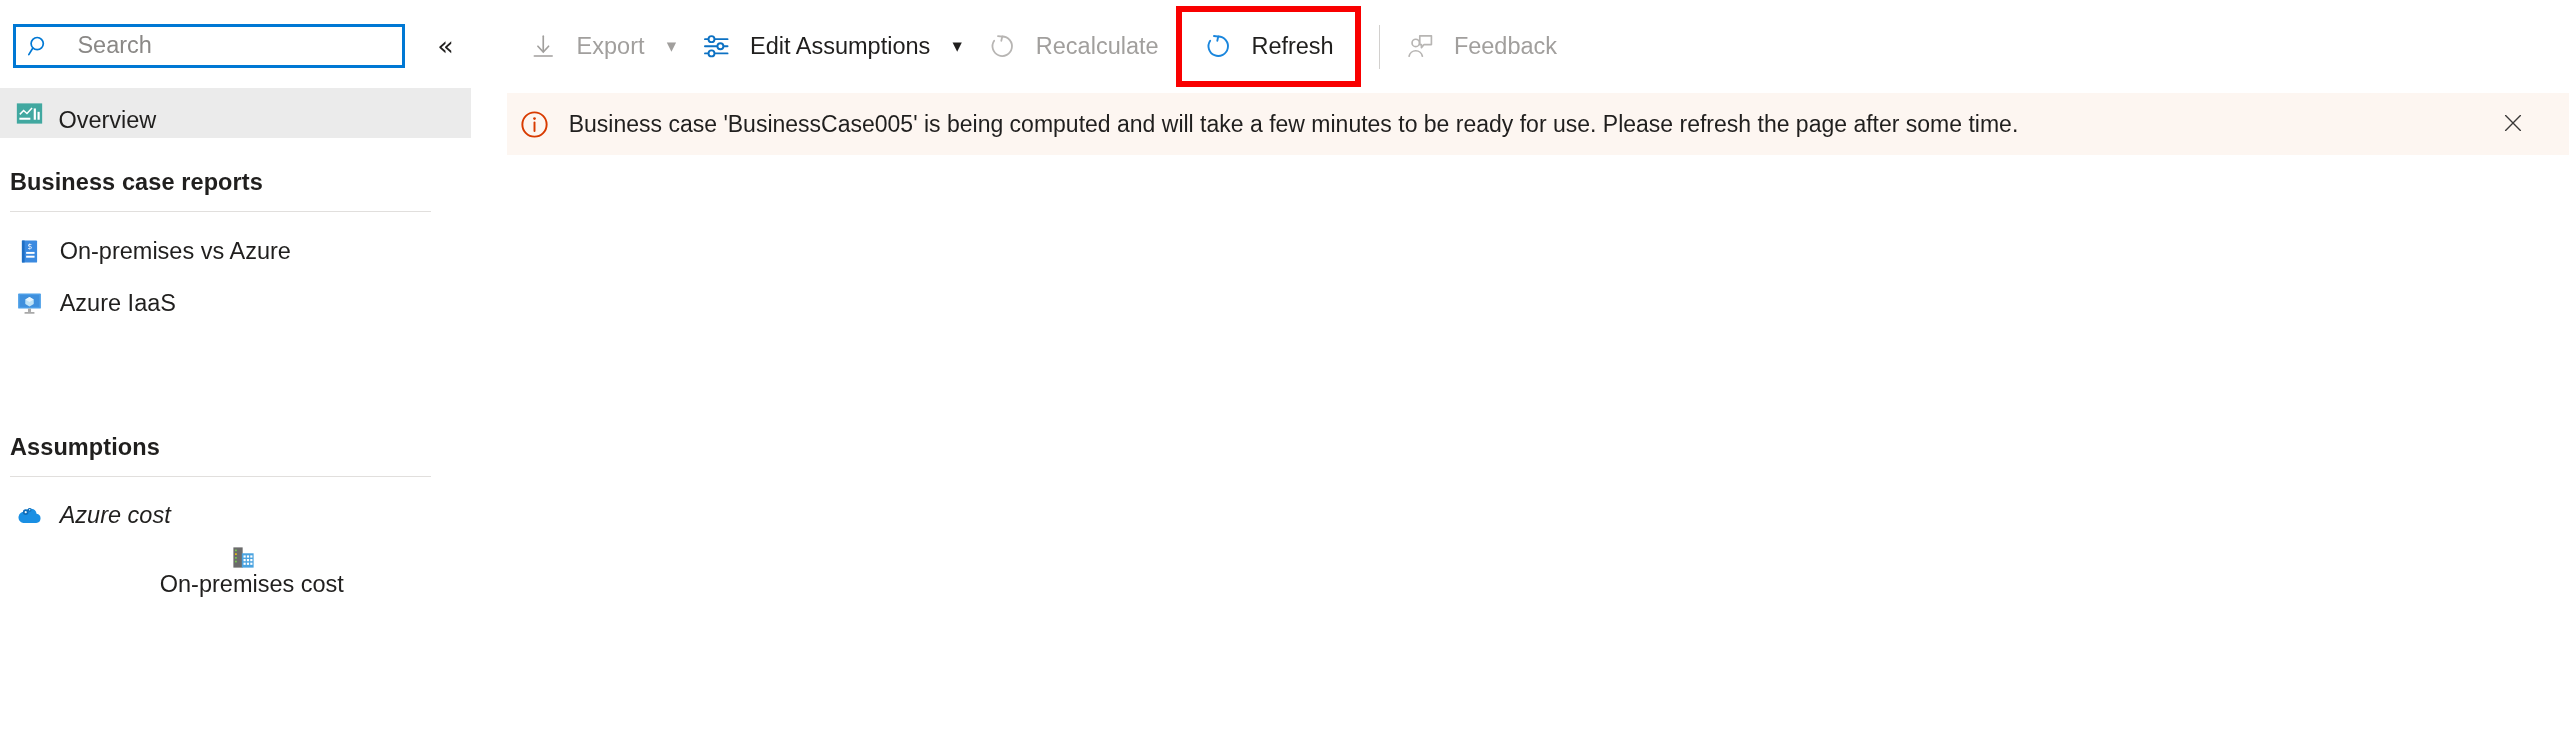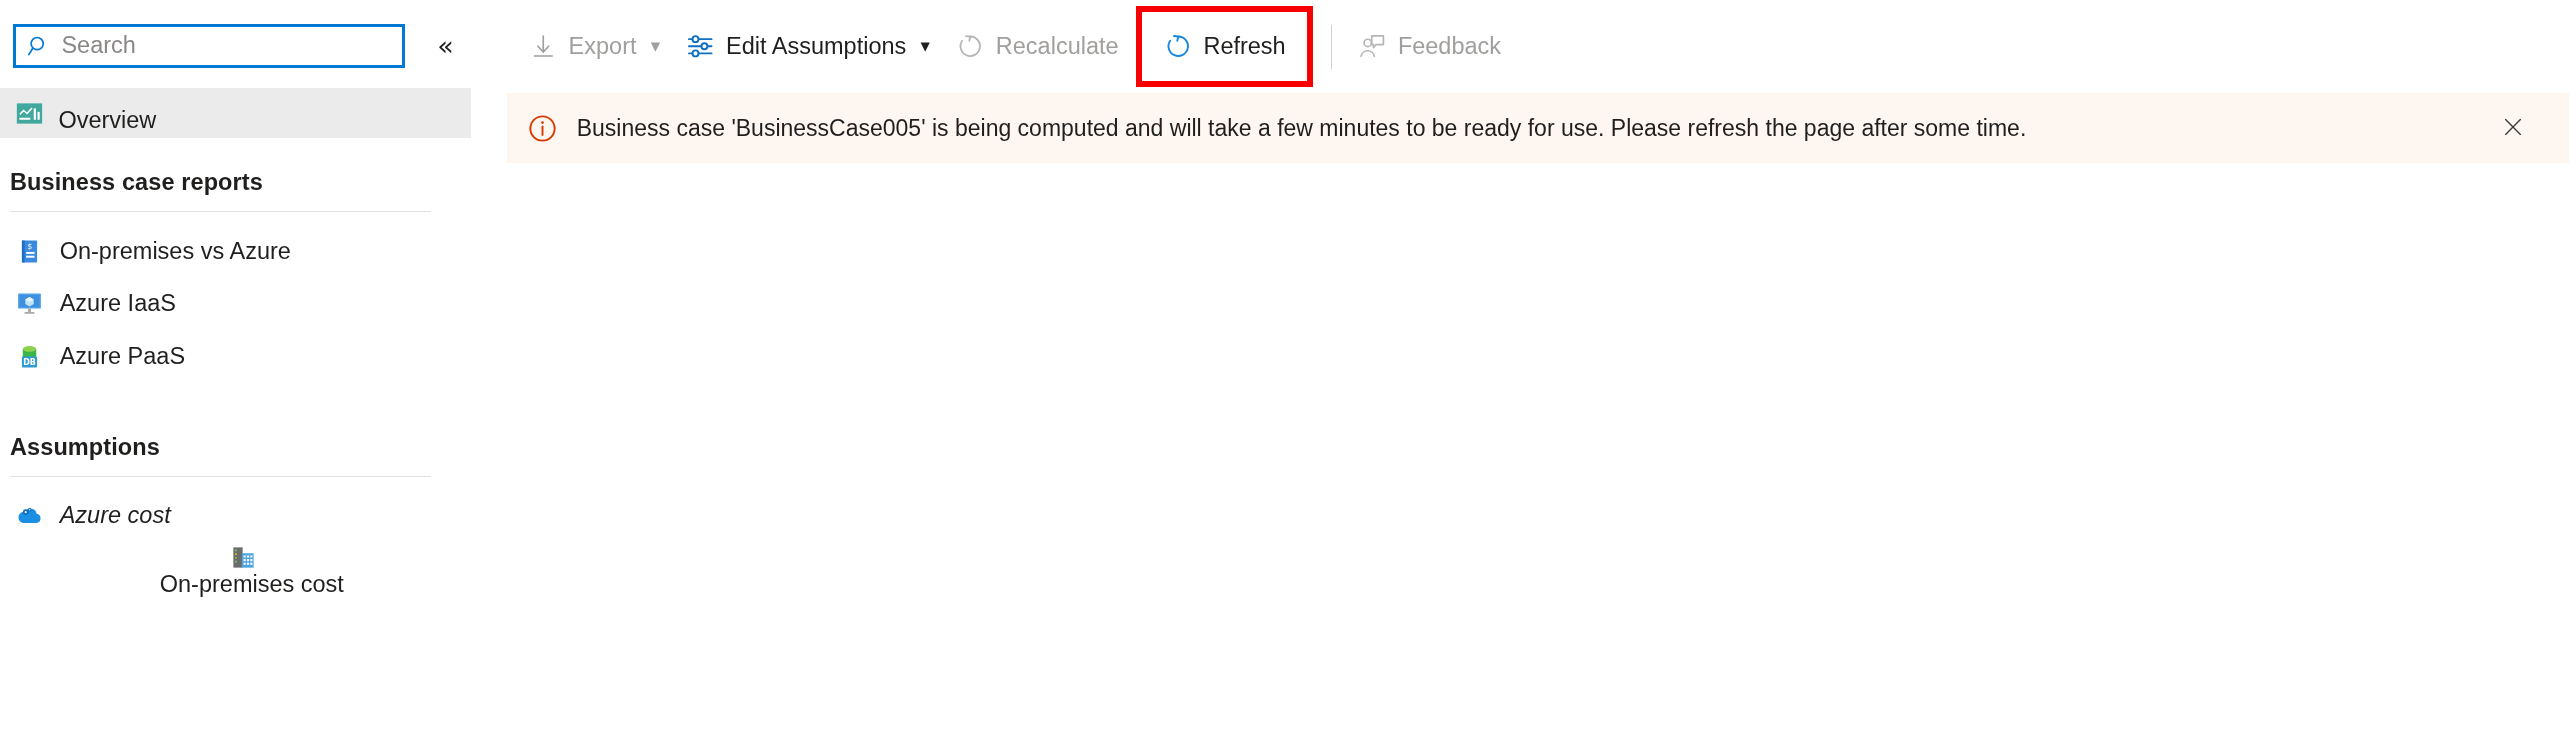--- a/index.html
+++ b/index.html
@@ -40,20 +40,21 @@
     position: relative;
     margin-left: 13px;
     width: 392px;
     height: 44px;
     border: 3.6px solid #0078d4;
     background: #ffffff;
     display: flex;
     align-items: center;
     padding-left: 11.4px;
     cursor: text;
+    gap: 16px;
   }
   .search-icon {
     width: 24px; height: 24px;
     flex: 0 0 24px;
     display: block;
   }
   .search-input {
     border: 0;
     outline: 0;
     background: transparent;
@@ -163,20 +164,21 @@
     display: flex;
     align-items: center;
     height: 57px;
     padding: 0 13px;
     background: transparent;
     border: 0;
     font-family: "Liberation Sans", sans-serif;
     font-size: 23.5px;
     white-space: nowrap;
     cursor: pointer;
+    gap: 8px;
   }
   .cmd.disabled { color: #a19f9d; cursor: default; }
   .cmd.enabled  { color: #201f1e; }
   .cmd .cmd-label { margin-left: 11.4px; }
   .cmd .caret {
     margin-left: 14.3px;
     font-size: 18.6px;
     line-height: 18.6px;
     font-family: "DejaVu Sans", sans-serif;
   }
@@ -198,25 +200,25 @@
     background: #d2d0ce;
     margin: 0 13px;
     flex: 0 0 1.4px;
   }
 
   
   .banner {
     position: absolute;
     left: 7.1px; top: 93px;
     width: 2062px;
-    height: 70px;
+    height: 62px;
     background: #fdf6f1;
     display: flex;
     align-items: center;
-    padding-left: 20px;
+    padding-left: 12px;
     padding-right: 17px;
   }
   .banner-info-icon { width: 31px; height: 31px; flex: 0 0 31px; display:block; }
   .banner-text {
     margin-left: 18.6px;
     font-size: 23px;
     color: #201f1e;
     flex: 1 1 auto;
     line-height: 28.5px;
   }
@@ -298,31 +300,20 @@
           <rect x="4.5" y="6" width="23" height="14" fill="#3f90dd"></rect>
           <polygon points="16,8.2 21,11.2 21,16.6 16,19.6 11,16.6 11,11.2" fill="#bfe3f7"></polygon>
           <polygon points="16,8.2 21,11.2 16,14.2 11,11.2" fill="#e8f5fd"></polygon>
           <rect x="14.2" y="22" width="3.6" height="4" fill="#a9a9a9"></rect>
           <rect x="10" y="26" width="12" height="2.2" rx="1" fill="#a9a9a9"></rect>
         </svg>
       </span>
       <span class="nav-label">Azure IaaS</span>
     </div>
 
-    <div class="nav-item" style="top:333px;">
-      <span class="ic">
-        <svg viewBox="0 0 32 32" width="27" height="27">
-          <path d="M8 7 h16 v18 a8 3.4 0 0 1 -16 0 z" fill="#39b54a"></path>
-          <ellipse cx="16" cy="7" rx="8" ry="3.4" fill="#8dd14f"></ellipse>
-          <rect x="7" y="16" width="18" height="13" rx="1.4" fill="#2f9bd6"></rect>
-          <text x="16" y="26" font-size="9.5" font-weight="bold" font-family="DejaVu Sans, sans-serif" fill="#ffffff" text-anchor="middle">DB</text>
-        </svg>
-      </span>
-      <span class="nav-label">Azure PaaS</span>
-    </div>
 
     <div class="section-head" style="top:434px;">Assumptions</div>
     <div class="section-rule" style="top:476px;"></div>
 
     <div class="nav-item" style="top:492px;font-style:italic;">
       <span class="ic">
         <svg viewBox="0 0 32 32" width="27" height="27">
           <path d="M8.5 25 h15.5 a5.6 5.6 0 0 0 0.4 -11.1 a7.2 7.2 0 0 0 -13.5 -2.2 a5.9 5.9 0 0 0 -2.4 13.3 z" fill="#1a8fe3"></path>
           <circle cx="11.5" cy="12" r="3.3" fill="#0e6cb8"></circle>
           <circle cx="11.5" cy="12" r="1.3" fill="#e9f4fc"></circle>

